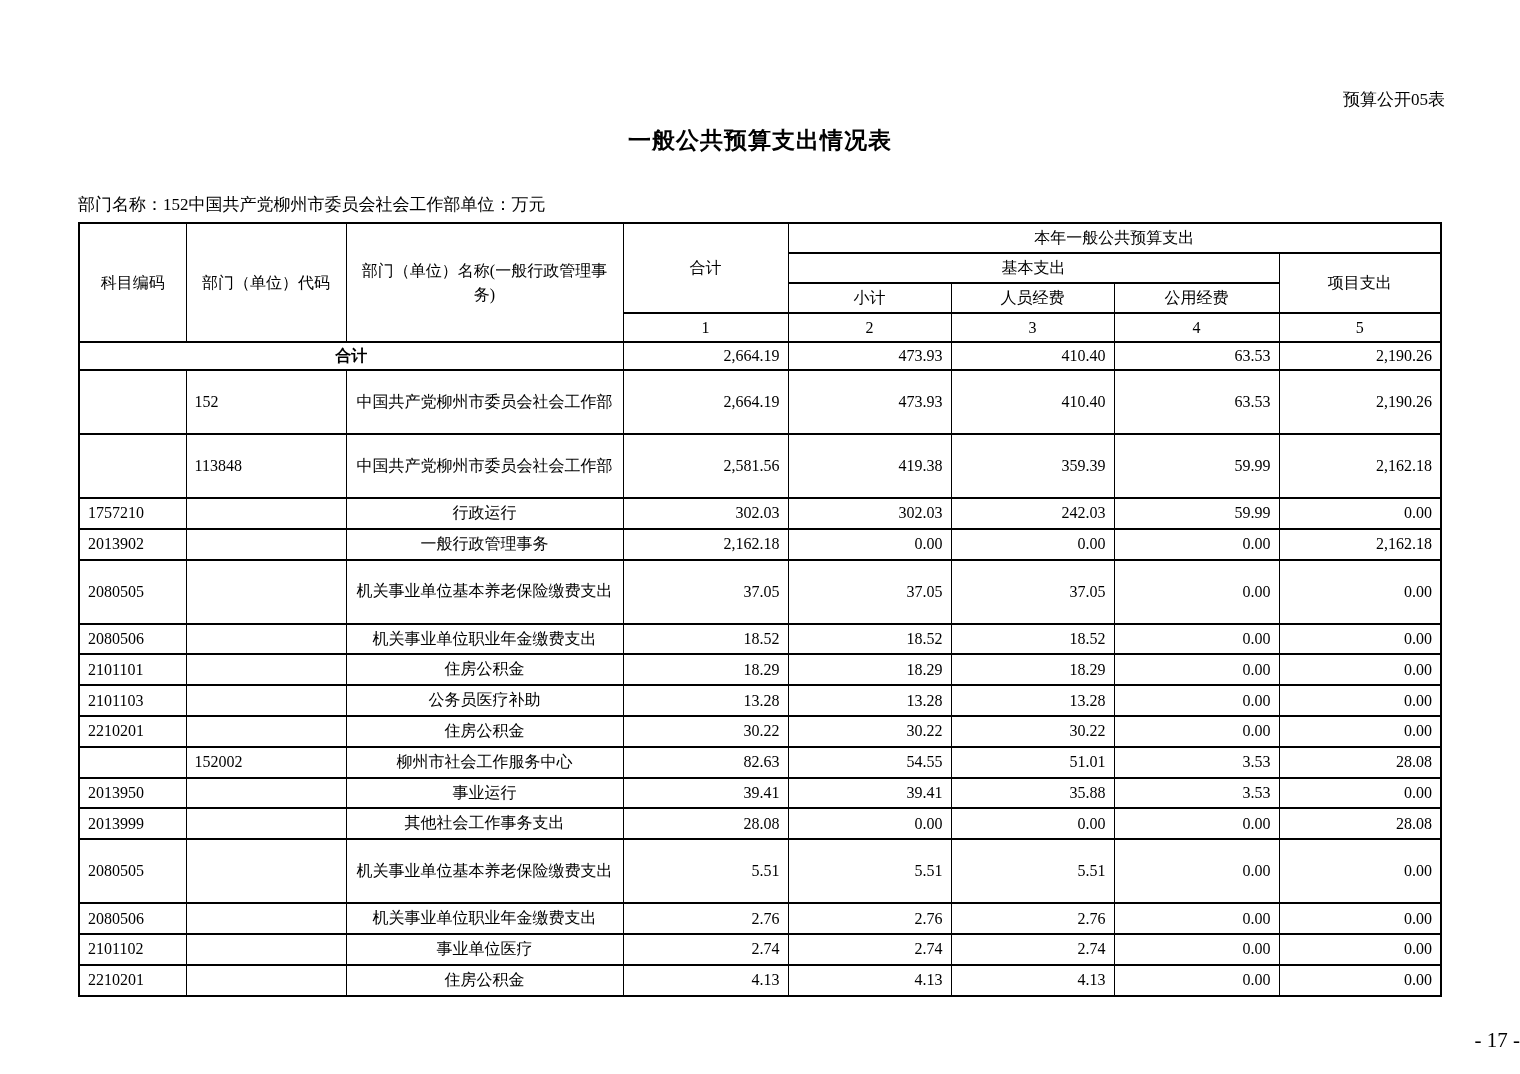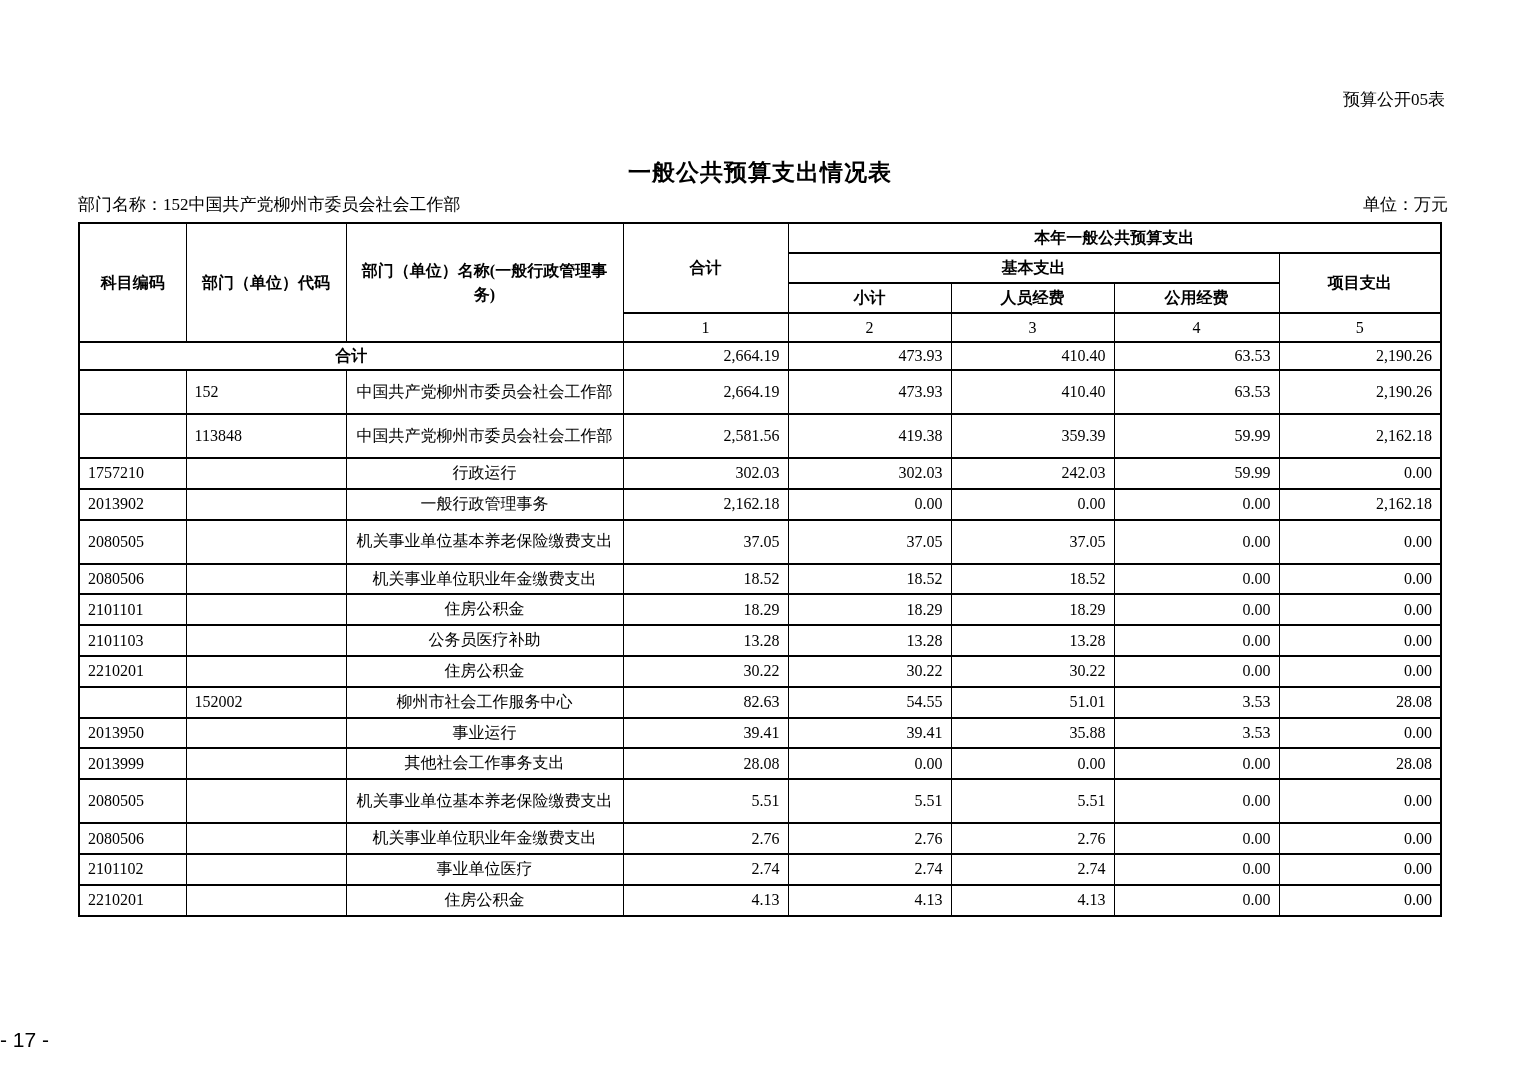--- a/index.html
+++ b/index.html
@@ -12,31 +12,31 @@
     position: relative;
     overflow: hidden;
   }
   .form-label {
     position: absolute;
     top: 88px; right: 75px;
     font-size: 17px;
   }
   .doc-title {
     position: absolute;
-    top: 157px; left: 0; width: 100%;
+    top: 125px; left: 0; width: 100%;
     text-align: center;
     font-size: 23px;
     font-weight: bold;
     letter-spacing: 1px;
   }
   .meta-row {
     position: absolute;
     top: 193px; left: 78px; width: 1370px;
     display: flex;
-    justify-content: space-between;
+    justify-content: flex-start;
     font-size: 17px;
   }
   table.budget {
     position: absolute;
     top: 222px; left: 78px;
     width: 1362px;
     border-collapse: collapse;
     table-layout: fixed;
     border: 2px solid #000;
   }
@@ -44,45 +44,45 @@
     border-left: 1px solid #000;
     border-right: 1px solid #000;
     border-top: 2px solid #000;
     border-bottom: 2px solid #000;
     padding: 2px 8px;
     font-size: 16px;
     overflow: hidden;
     vertical-align: middle;
   }
   table.budget th {
-    font-weight: bold;
+    font-weight: normal;
     text-align: center;
     line-height: 1.5;
   }
   th.name-h { padding: 2px 20px; }
   tr.h-a { height: 30px; }
   tr.h-b { height: 28px; }
   tr.h-c { height: 28px; }
   tr.index-row { height: 29px; }
   tr.index-row td { text-align: center; font-weight: normal; }
   tbody tr { height: 28px; }
-  tbody tr.tall { height: 44px; }
+  tbody tr.tall { height: 64px; }
   td.num { text-align: right; }
   td.code, td.dept { text-align: left; padding-left: 6px; }
   td.name {
     text-align: center;
     padding: 2px 30px 2px 10px;
     line-height: 1.55;
   }
   td.total-label { text-align: center; font-weight: bold; }
   .page-number {
     position: absolute;
     top: 1028px; left: 0; width: 100%;
-    text-align: left;
-    font-family: Liberation Sans, sans-serif;
+    text-align: right;
+    font-family: Liberation Serif, serif;
     font-size: 21px;
   }
 </style>
 </head>
 <body>
 
 <div class="form-label">预算公开05表</div>
 
 <div class="doc-title">一般公共预算支出情况表</div>
 

